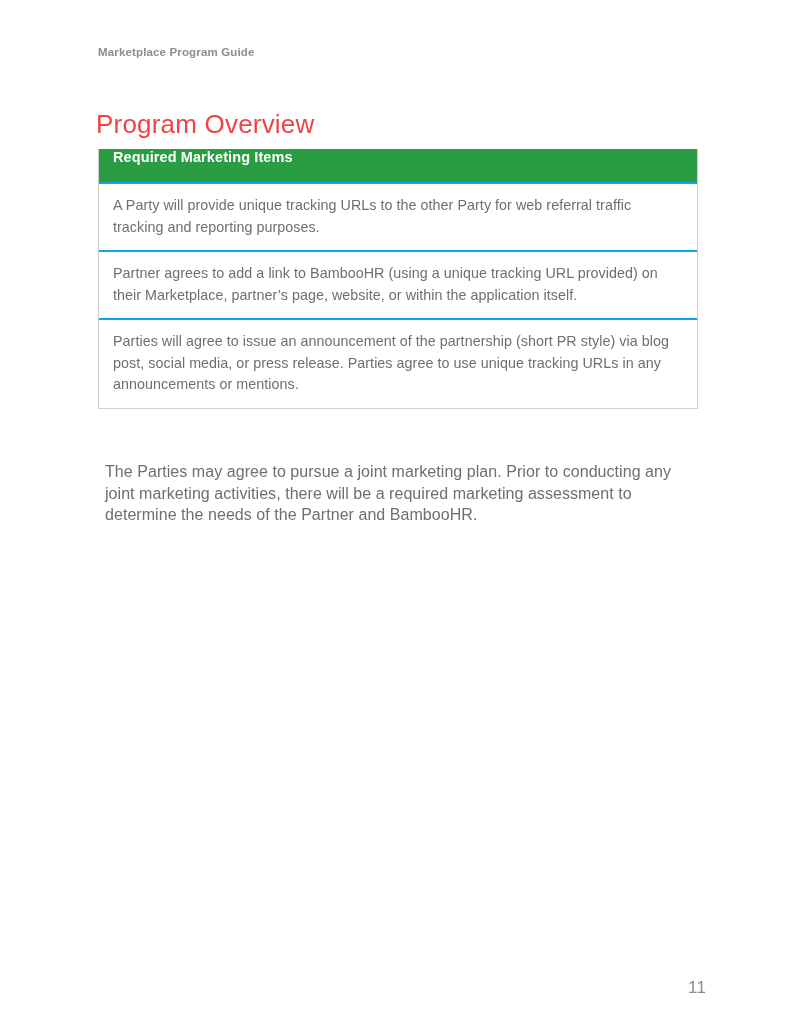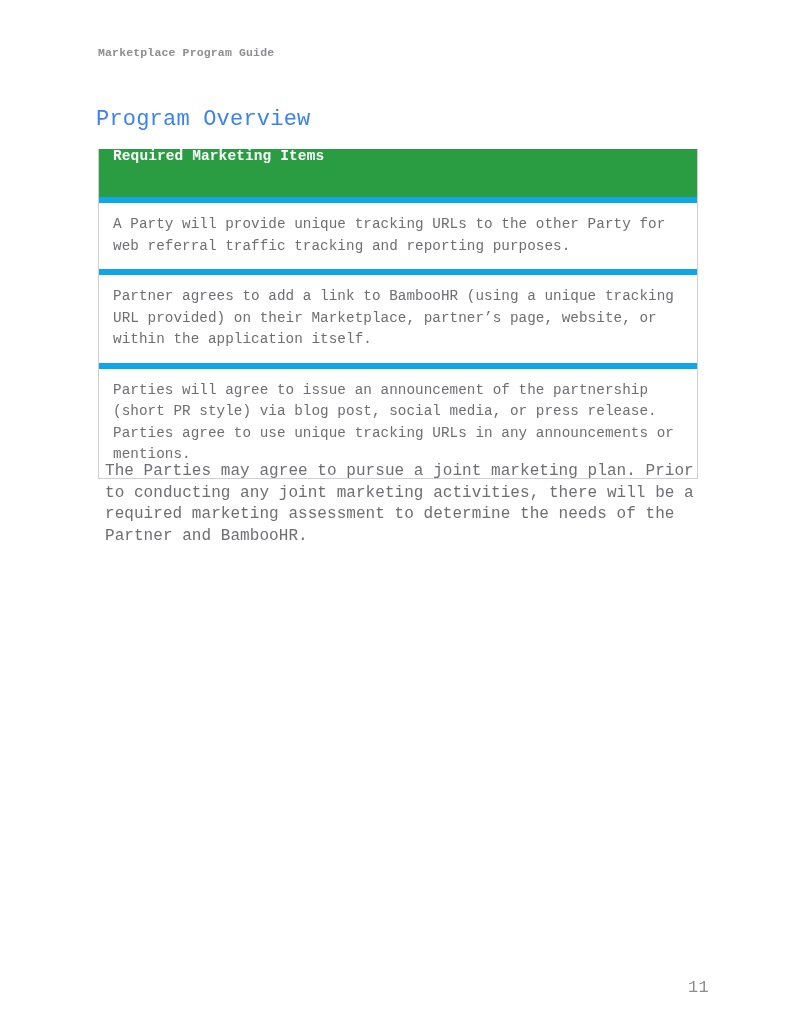--- a/index.html
+++ b/index.html
@@ -16,74 +16,74 @@
   }
 
   .page {
     position: absolute;
     left: 0;
     top: 0;
     width: 791px;
     height: 1024px;
     background: #ffffff;
     overflow: hidden;
-    font-family: Liberation Mono, monospace;
   }
 
   .running-head {
     position: absolute;
     left: 98px;
     top: 46px;
     font-size: 11.5px;
     font-weight: bold;
     letter-spacing: 0.15px;
     color: #8d8d91;
     white-space: nowrap;
   }
 
   .page-title {
     position: absolute;
     left: 96px;
     top: 92px;
-    font-size: 22px;
+    font-size: 26px;
     font-weight: 300;
     letter-spacing: 0.2px;
-    color: #3b82f6;
+    color: #ef4444;
     white-space: nowrap;
   }
 
   .items-table {
     position: absolute;
     left: 98px;
     top: 149px;
     width: 600px;
     border: 1px solid #cfcfd2;
     border-top: none;
     box-sizing: border-box;
     background: #ffffff;
   }
 
   .table-header {
     background: #2a9d43;
-    height: 48px;
+    height: 33px;
     display: flex;
+    align-items: center;
     padding: 0 0 16px 14px;
     box-sizing: border-box;
   }
 
   .table-header-label {
     color: #ffffff;
     font-size: 14.5px;
     font-weight: bold;
     letter-spacing: 0.1px;
     line-height: 1;
   }
 
   .table-row {
-    border-top: 6px solid #0ea5e9;
+    border-top: 2px solid #0ea5e9;
     padding: 11px 16px 12px 14px;
     box-sizing: border-box;
   }
   .table-row:first-of-type {
     border-top: none;
   }
 
   .row-text {
     font-size: 14.3px;
     line-height: 21.5px;

